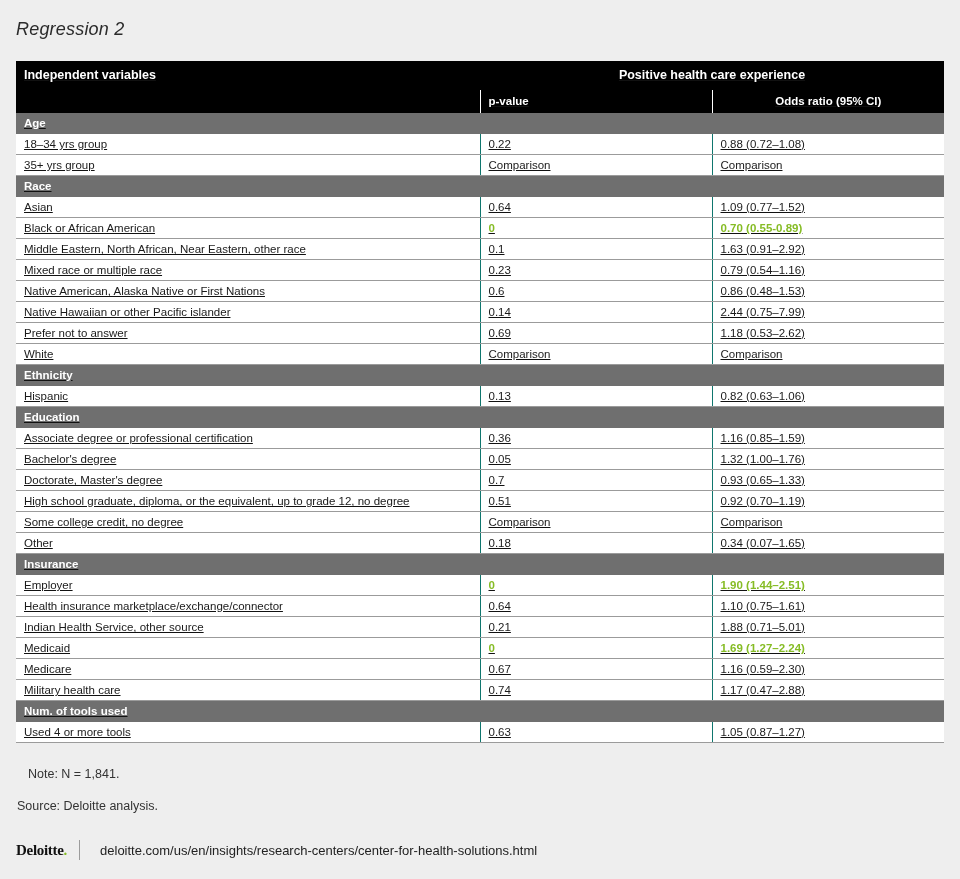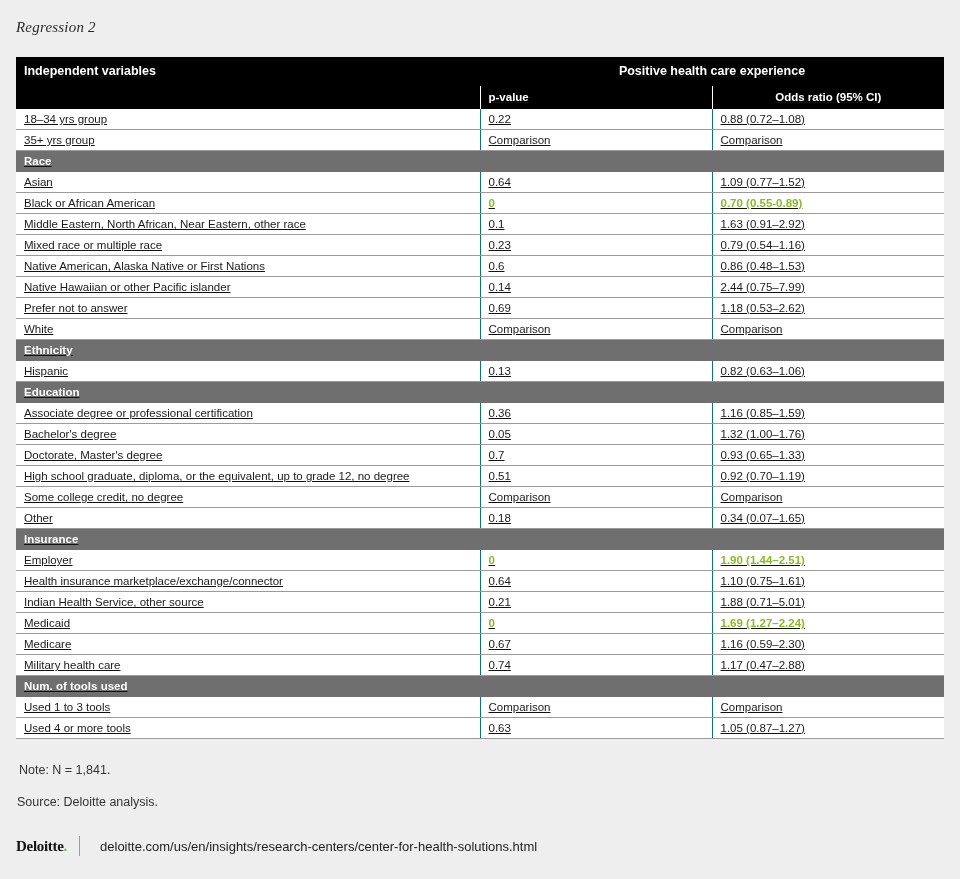--- a/index.html
+++ b/index.html
@@ -23,23 +23,23 @@
     padding: 0;
   }
   .inner {
     position: absolute;
     left: 16px;
     top: 0;
     right: 16px;
     bottom: 0;
   }
   .title {
-    font-family: Liberation Serif, serif;
+    font-family: Liberation Sans, sans-serif;
     font-style: italic;
-    font-size: 15px;
+    font-size: 18px;
     color: #2b2b2b;
     padding-top: 19px;
     padding-bottom: 4px;
     letter-spacing: 0.2px;
   }
   table.reg {
     border-collapse: collapse;
     width: 928px;
     table-layout: fixed;
     margin-top: 17px;
@@ -107,21 +107,21 @@
     border-left: 1px solid #0f766e;
   }
   tr.data td.hl {
     color: #86bc25;
     font-weight: bold;
   }
   .note {
     font-size: 12.5px;
     color: #333333;
     margin-top: 24px;
-    margin-left: 3px;
+    margin-left: 12px;
   }
   .source {
     font-size: 12.5px;
     color: #333333;
     margin-top: 18px;
     margin-left: 1px;
   }
   .footer {
     margin-top: 26px;
     display: flex;
@@ -166,20 +166,23 @@
       <tbody>
         <tr class="hdr-top">
           <td class="left">Independent variables</td>
           <td class="span" colspan="2">Positive health care experience</td>
         </tr>
         <tr class="hdr-sub">
           <td class="blank"></td>
           <td class="pv">p-value</td>
           <td class="or">Odds ratio (95% CI)</td>
         </tr>
+      <tr class="group">
+            <td colspan="3">Age</td>
+          </tr>
           <tr class="data">
             <td>18–34 yrs group</td>
             <td class="num">0.22</td>
             <td class="num">0.88 (0.72–1.08)</td>
           </tr>
           <tr class="data">
             <td>35+ yrs group</td>
             <td class="num">Comparison</td>
             <td class="num">Comparison</td>
           </tr>
@@ -295,25 +298,20 @@
             <td class="num">0.67</td>
             <td class="num">1.16 (0.59–2.30)</td>
           </tr>
           <tr class="data">
             <td>Military health care</td>
             <td class="num">0.74</td>
             <td class="num">1.17 (0.47–2.88)</td>
           </tr>
           <tr class="group">
             <td colspan="3">Num. of tools used</td>
-          </tr>
-          <tr class="data">
-            <td>Used 1 to 3 tools</td>
-            <td class="num">Comparison</td>
-            <td class="num">Comparison</td>
           </tr>
           <tr class="data">
             <td>Used 4 or more tools</td>
             <td class="num">0.63</td>
             <td class="num">1.05 (0.87–1.27)</td>
           </tr>
         </tbody>
     </table>
 
     <div class="note">Note: N = 1,841.</div>

